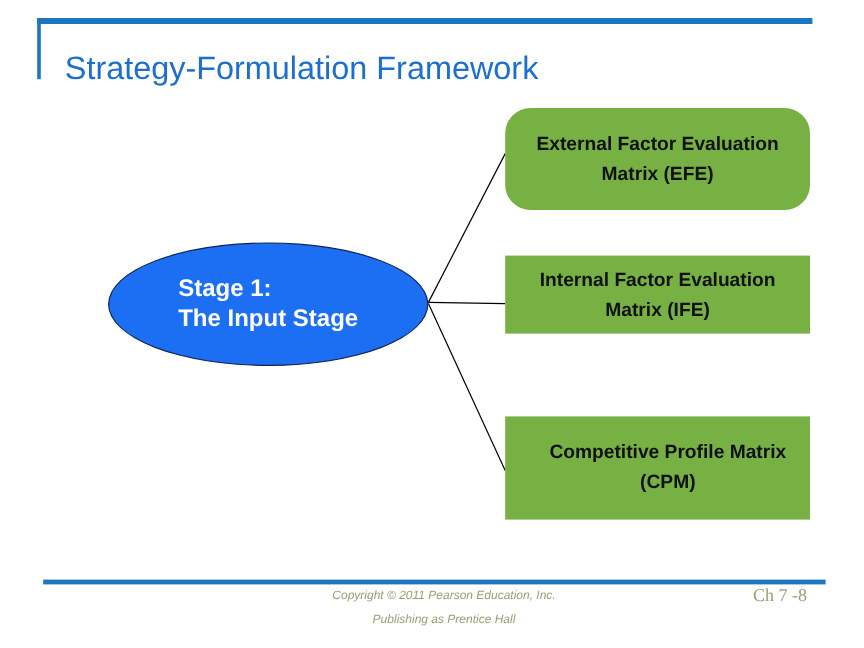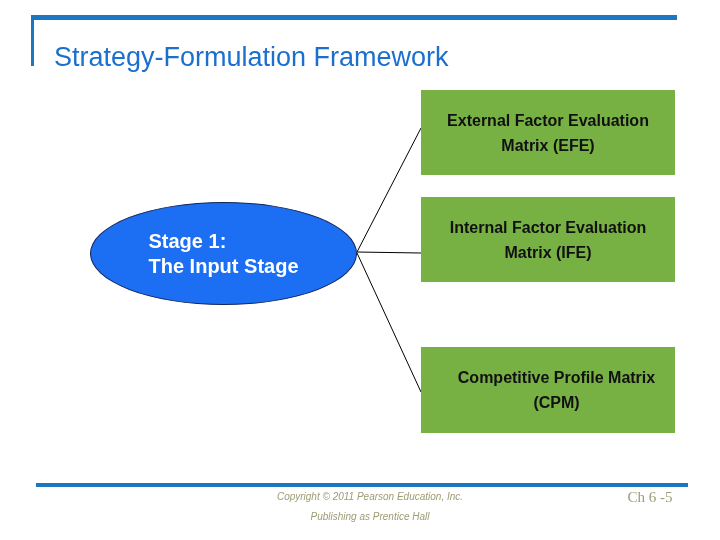--- a/index.html
+++ b/index.html
@@ -82,22 +82,22 @@
     box-sizing: border-box;
   }
   .matrix-box .label {
     color: #111111;
     font-size: 16px;
     font-weight: bold;
     line-height: 25px;
     text-align: center;
     white-space: pre-line;
   }
-  .box-efe { top: 90px;  height: 85px; }
-  .box-ife { top: 197px; height: 85px; }
+  .box-efe { top: 90px;  height: 85px; border-radius: 21px; }
+  .box-ife { top: 213px; height: 65px; }
   .box-cpm { top: 347px; height: 86px; padding-left: 17px; }
 
   
   .footer-rule {
     position: absolute;
     left: 36px; top: 483px;
     width: 652px; height: 4px;
     background: var(--rule-blue, #1c76c0);
   }
   .footer-copyright {
@@ -155,15 +155,15 @@
   <div class="matrix-box box-cpm">
     <div class="label">Competitive Profile Matrix
 (CPM)</div>
   </div>
 
   <div class="footer-rule"></div>
 
   <div class="footer-copyright">Copyright © 2011 Pearson Education, Inc.
 Publishing as Prentice Hall</div>
 
-  <div class="footer-chapter">Ch 6 -5</div>
+  <div class="footer-chapter">Ch 7 -8</div>
 
 </div>
 
 </body></html>

